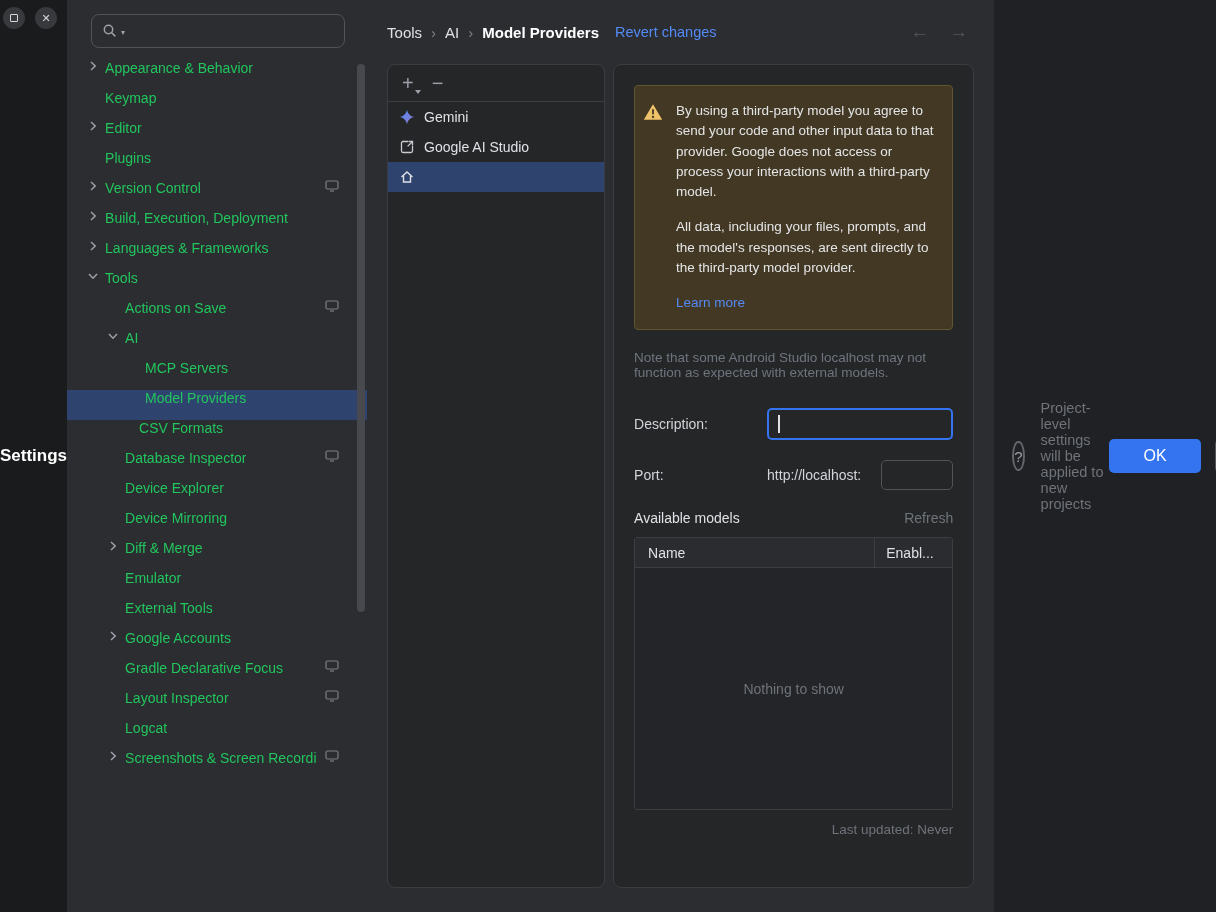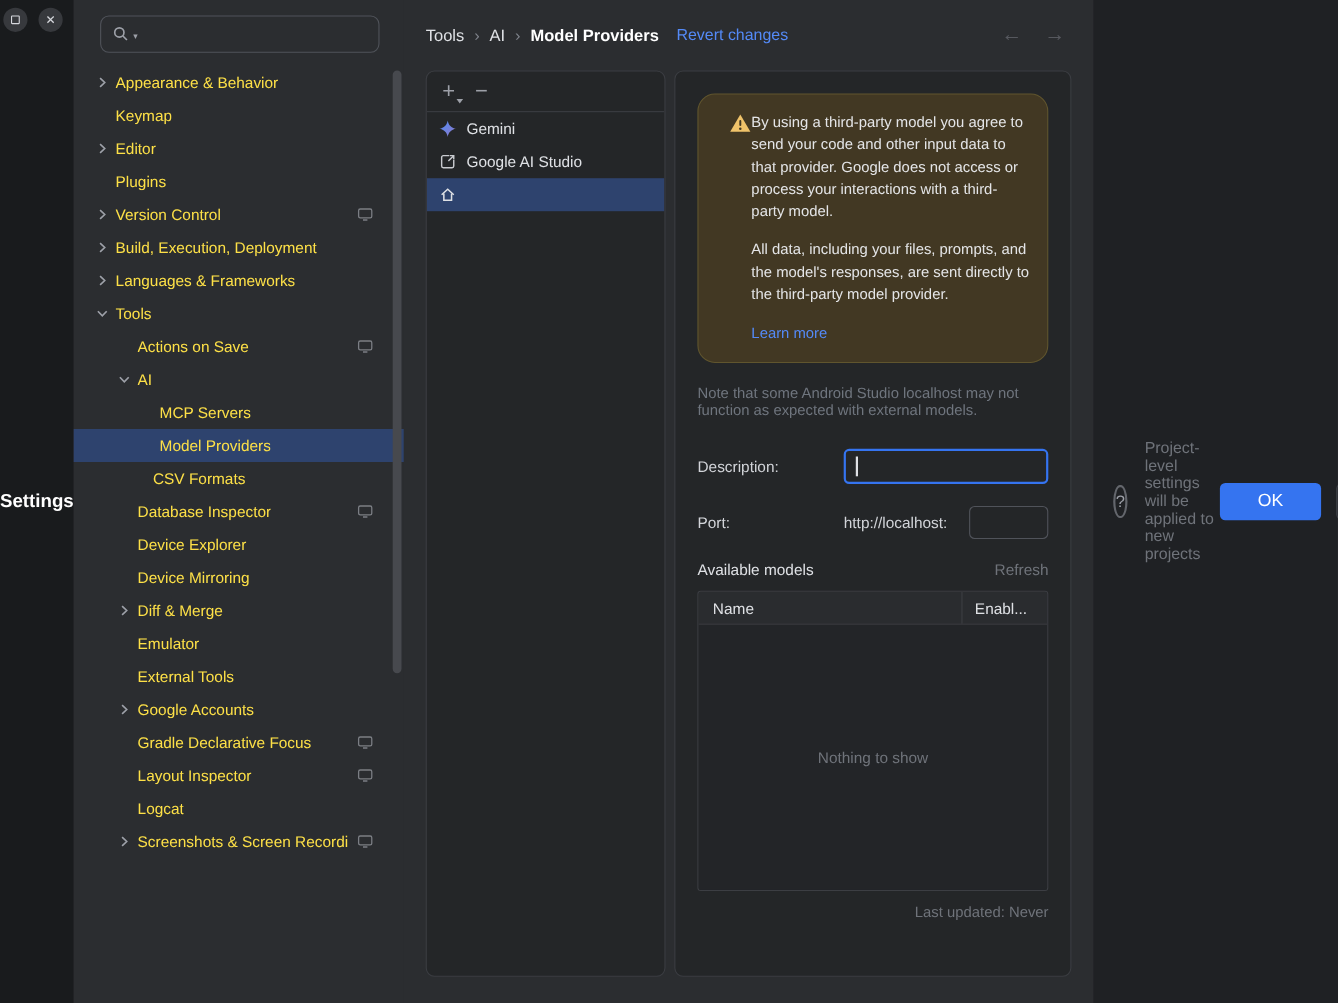--- a/index.html
+++ b/index.html
@@ -16,21 +16,21 @@
   .min-glyph { width:9px; height:1.6px; background:#d6d8dd; border-radius:1px; }
 
   
   .main { flex:1 1 auto; display:flex; min-height:0; }
 
   
   .sidebar { flex:0 0 300px; width:300px; position:relative; background:#2b2d30; }
   .search-box { margin:14px 22px 12px 24px; height:34px; border:1px solid #50535a; border-radius:8px; display:flex; align-items:center; padding:0 10px; gap:3px; background:#2b2d30; }
   .search-caret { font-size:8px; color:#9da0a8; margin-top:2px; }
   .tree { }
-  .tree-row { height:30px; display:flex; align-items:center; font-size:14px; color:#fde047; white-space:nowrap; cursor:default; }
+  .tree-row { height:30px; display:flex; align-items:flex-start; font-size:14px; color:#22c55e; white-space:nowrap; cursor:default; }
   .tree-row.selected { background:var(--selection,#2e436e); }
   .chev { width:24px; flex:0 0 24px; display:flex; align-items:center; justify-content:center; }
   .tree-label { overflow:hidden; text-overflow:ellipsis; }
   .trail { margin-left:auto; margin-right:28px; display:flex; align-items:center; opacity:.85; }
   .scroll-thumb { position:absolute; right:2px; top:64px; width:8px; height:548px; background:#47494e; border-radius:4px; }
 
   
   .content { flex:1 1 auto; display:flex; flex-direction:column; min-width:0; }
   .crumb-row { flex:0 0 64px; display:flex; align-items:center; padding:0 26px 0 20px; font-size:15px; }
   .crumb { color:#dfe1e5; }
@@ -46,21 +46,21 @@
   .provider-panel { flex:0 0 218px; width:218px; display:flex; flex-direction:column; overflow:hidden; }
   .provider-toolbar { flex:0 0 37px; border-bottom:1px solid #3b3d42; display:flex; align-items:center; padding:0 14px; gap:18px; }
   .tool-btn { color:#9da0a8; font-size:20px; line-height:1; position:relative; cursor:default; }
   .add-caret { position:absolute; right:-7px; bottom:-1px; width:0; height:0; border-left:3.5px solid transparent; border-right:3.5px solid transparent; border-top:4px solid #9da0a8; }
   .provider-row { height:30px; display:flex; align-items:center; gap:9px; padding:0 11px; font-size:14px; cursor:default; }
   .provider-row.selected { background:var(--selection,#2e436e); }
   .p-icon { width:16px; height:16px; display:flex; align-items:center; justify-content:center; }
 
   
   .form-panel { flex:1 1 auto; padding:20px; overflow:hidden; display:flex; flex-direction:column; }
-  .warning-box { background:var(--warning-bg,#423823); border:1px solid var(--warning-border,#60552e); border-radius:16px; padding:15px 16px 16px 28px; display:flex; margin-bottom:20px; }
+  .warning-box { background:var(--warning-bg,#423823); border:1px solid var(--warning-border,#60552e); border-radius:4px; padding:15px 16px 16px 8px; display:flex; gap:13px; margin-bottom:20px; }
   .warning-text { font-size:13.5px; line-height:1.5; color:#e4e5e7; max-width:472px; }
   .warning-text p + p { margin-top:15px; }
   .learn-more { display:inline-block; margin-top:15px; color:var(--link,#548af7); cursor:default; }
   .note-text { color:#6f757e; font-size:13.5px; margin-bottom:28px; }
   .form-row { display:flex; align-items:center; margin-bottom:20px; }
   .form-label { flex:0 0 133px; font-size:14px; color:#d2d4d9; }
   .desc-input-wrap { flex:1 1 auto; position:relative; }
   .desc-input { width:100%; height:32px; background:transparent; border:2px solid var(--accent,#3574f0); border-radius:5px; outline:none; color:#dfe1e5; font-size:14px; padding:0 10px; font-family:"Liberation Sans",sans-serif; }
   @keyframes blink { 0%,49%{opacity:1} 50%,100%{opacity:0} }
   .caret { position:absolute; left:11px; top:7px; width:1.5px; height:18px; background:#dfe1e5; animation:blink 1.1s step-start infinite; }

